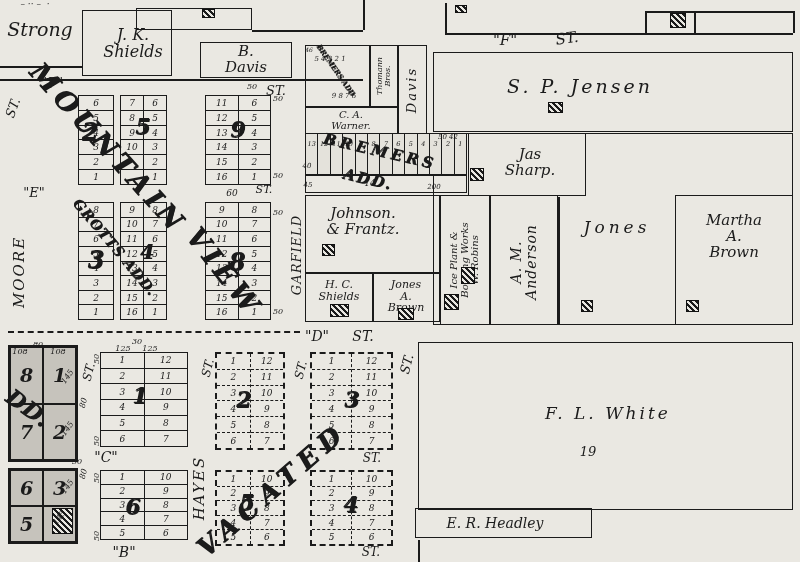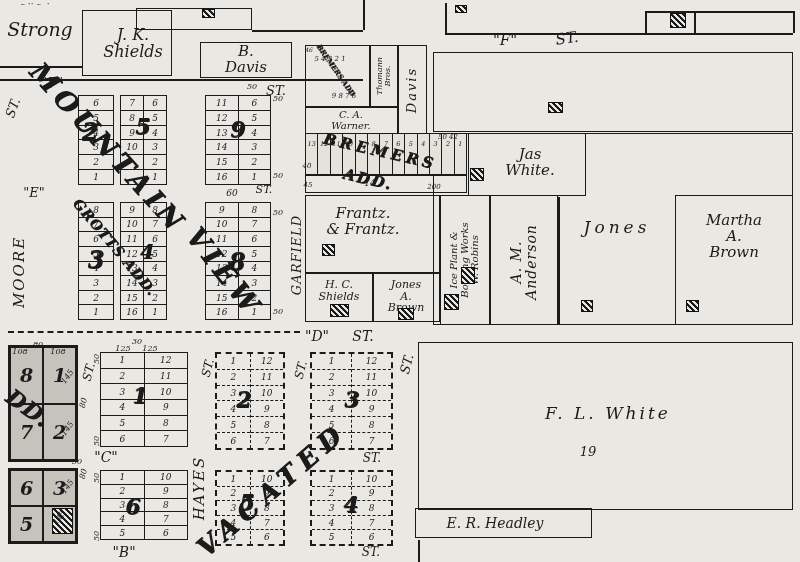--- a/index.html
+++ b/index.html
@@ -49,32 +49,33 @@
     <div class="ln" style="left: 558px; top: 197px; width: 2.2px; height: 128px;"></div>
     <div class="ln dash" style="left: 8px; top: 331px; width: 292px; height: 0px;"></div>
     <div class="ln" style="left: 418px; top: 540px; width: 2.2px; height: 22px;"></div>
     <div class="t" style="left: 40px; top: 30px; font-size: 19px; --r: 0deg;"><div>Strong</div></div>
     <div class="box" style="left: 82px; top: 10px; width: 90px; height: 66px;"></div>
     <div class="t" style="left: 133px; top: 44px; font-size: 16px; --r: 0deg;"><div>J. K.</div><div>Shields</div></div>
     <div class="box" style="left: 136px; top: 8px; width: 116px; height: 22px;"></div>
     <div class="box" style="left: 200px; top: 42px; width: 92px; height: 36px;"></div>
     <div class="t" style="left: 246px; top: 60px; font-size: 15px; --r: 0deg;"><div>B.</div><div>Davis</div></div>
     <div class="box" style="left: 433px; top: 52px; width: 360px; height: 80px;"></div>
+    <div class="t" style="left: 580px; top: 87px; font-size: 19px; letter-spacing: 3px; --r: 0deg;"><div>S. P. Jensen</div></div>
     <div class="box" style="left: 433px; top: 133px; width: 360px; height: 192px;"></div>
     <div class="box" style="left: 468px; top: 133px; width: 118px; height: 63px;"></div>
-    <div class="t" style="left: 530px; top: 163px; font-size: 15px; --r: 0deg;"><div>Jas</div><div>White.</div></div>
+    <div class="t" style="left: 530px; top: 163px; font-size: 15px; --r: 0deg;"><div>Jas</div><div>Sharp.</div></div>
     <div class="box" style="left: 370px; top: 45px; width: 28px; height: 62px;"></div>
     <div class="t" style="left: 384px; top: 76px; font-size: 8px; --r: -90deg;"><div>Thomann</div><div>Bros.</div></div>
     <div class="box" style="left: 398px; top: 45px; width: 29px; height: 92px;"></div>
     <div class="t" style="left: 412px; top: 90px; font-size: 13px; letter-spacing: 2px; --r: -90deg;"><div>Davis</div></div>
     <div class="box" style="left: 305px; top: 107px; width: 93px; height: 28px;"></div>
     <div class="t" style="left: 351px; top: 120px; font-size: 10px; --r: 0deg;"><div>C. A.</div><div>Warner.</div></div>
     <div class="box" style="left: 305px; top: 45px; width: 65px; height: 62px;"></div>
     <div class="box" style="left: 305px; top: 195px; width: 135px; height: 78px;"></div>
-    <div class="t" style="left: 363px; top: 222px; font-size: 15px; --r: 0deg;"><div>Frantz.</div><div>&amp; Frantz.</div></div>
+    <div class="t" style="left: 363px; top: 222px; font-size: 15px; --r: 0deg;"><div>Johnson.</div><div>&amp; Frantz.</div></div>
     <div class="box" style="left: 305px; top: 273px; width: 68px; height: 49px;"></div>
     <div class="t" style="left: 339px; top: 291px; font-size: 11px; --r: 0deg;"><div>H. C.</div><div>Shields</div></div>
     <div class="box" style="left: 373px; top: 273px; width: 67px; height: 49px;"></div>
     <div class="t" style="left: 406px; top: 296px; font-size: 11px; --r: 0deg;"><div>Jones</div><div>A.</div><div>Brown</div></div>
     <div class="box" style="left: 440px; top: 195px; width: 50px; height: 130px;"></div>
     <div class="t" style="left: 465px; top: 260px; font-size: 10px; --r: -90deg;"><div>Ice Plant &amp;</div><div>Bottling Works</div><div>W. Robins</div></div>
     <div class="box" style="left: 490px; top: 195px; width: 68px; height: 130px;"></div>
     <div class="t" style="left: 524px; top: 262px; font-size: 14px; letter-spacing: 1px; --r: -90deg;"><div>A. M.</div><div>Anderson</div></div>
     <div class="t" style="left: 617px; top: 228px; font-size: 17px; letter-spacing: 4px; --r: 0deg;"><div>Jones</div></div>
     <div class="box" style="left: 675px; top: 195px; width: 118px; height: 130px;"></div>

